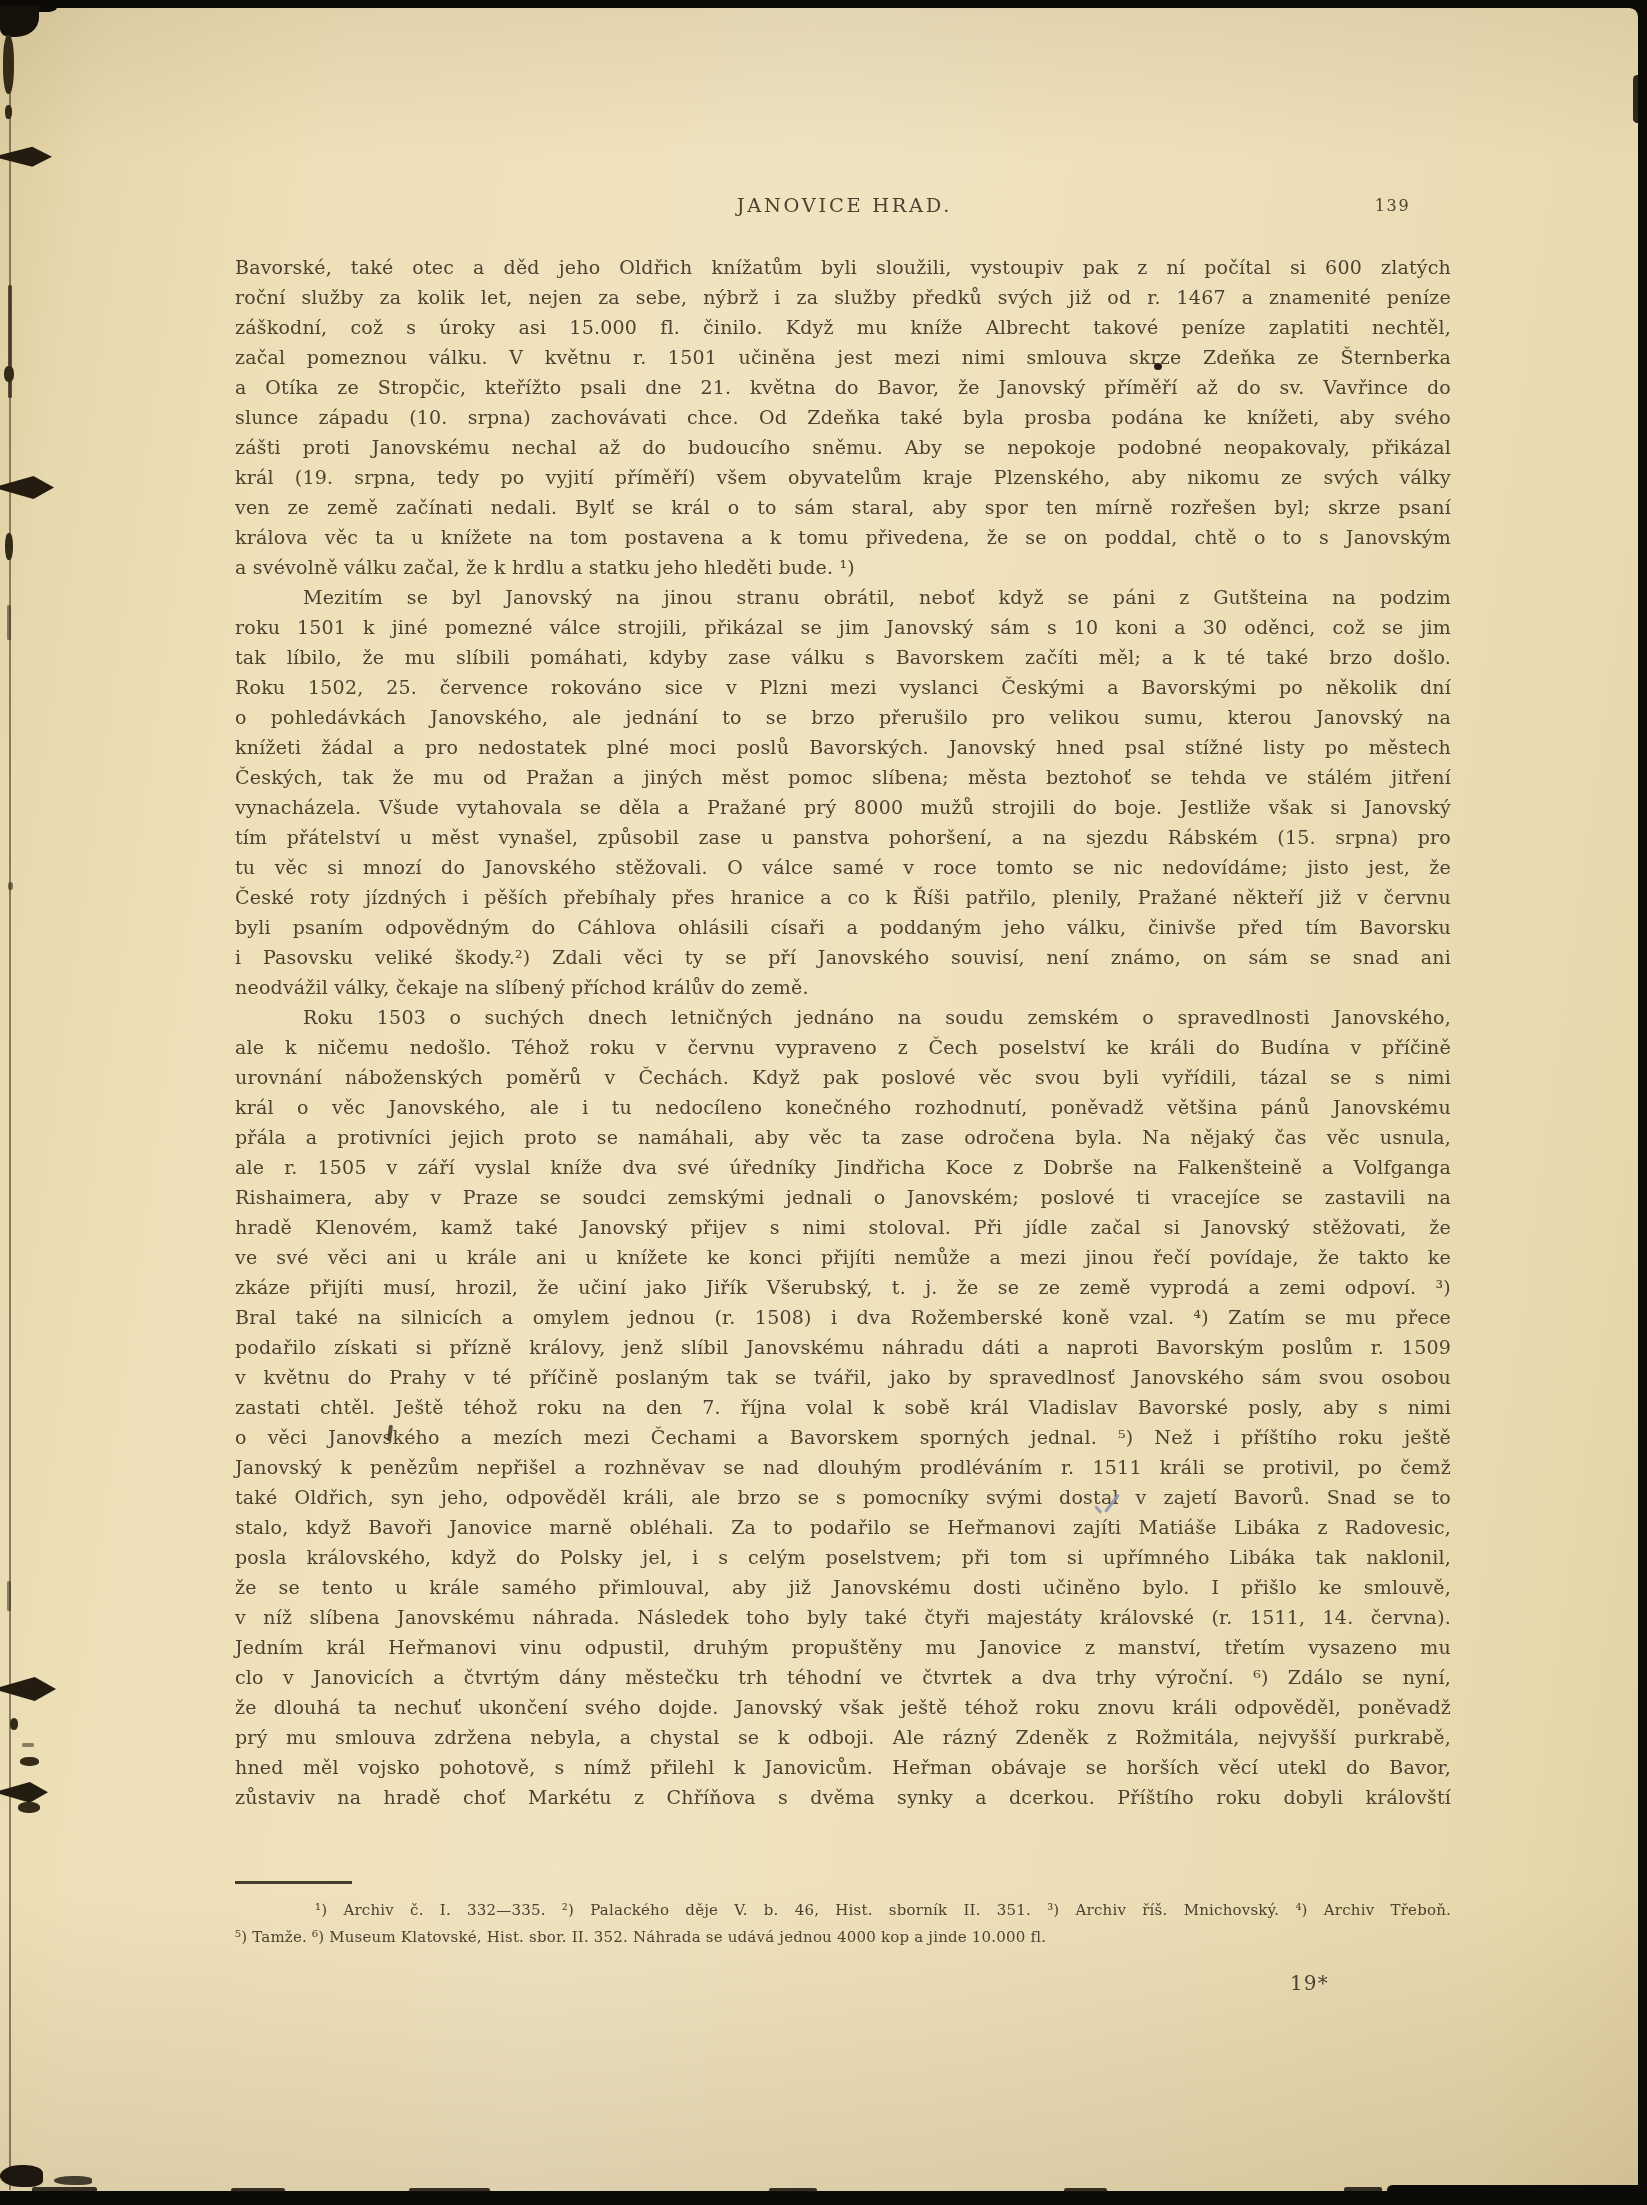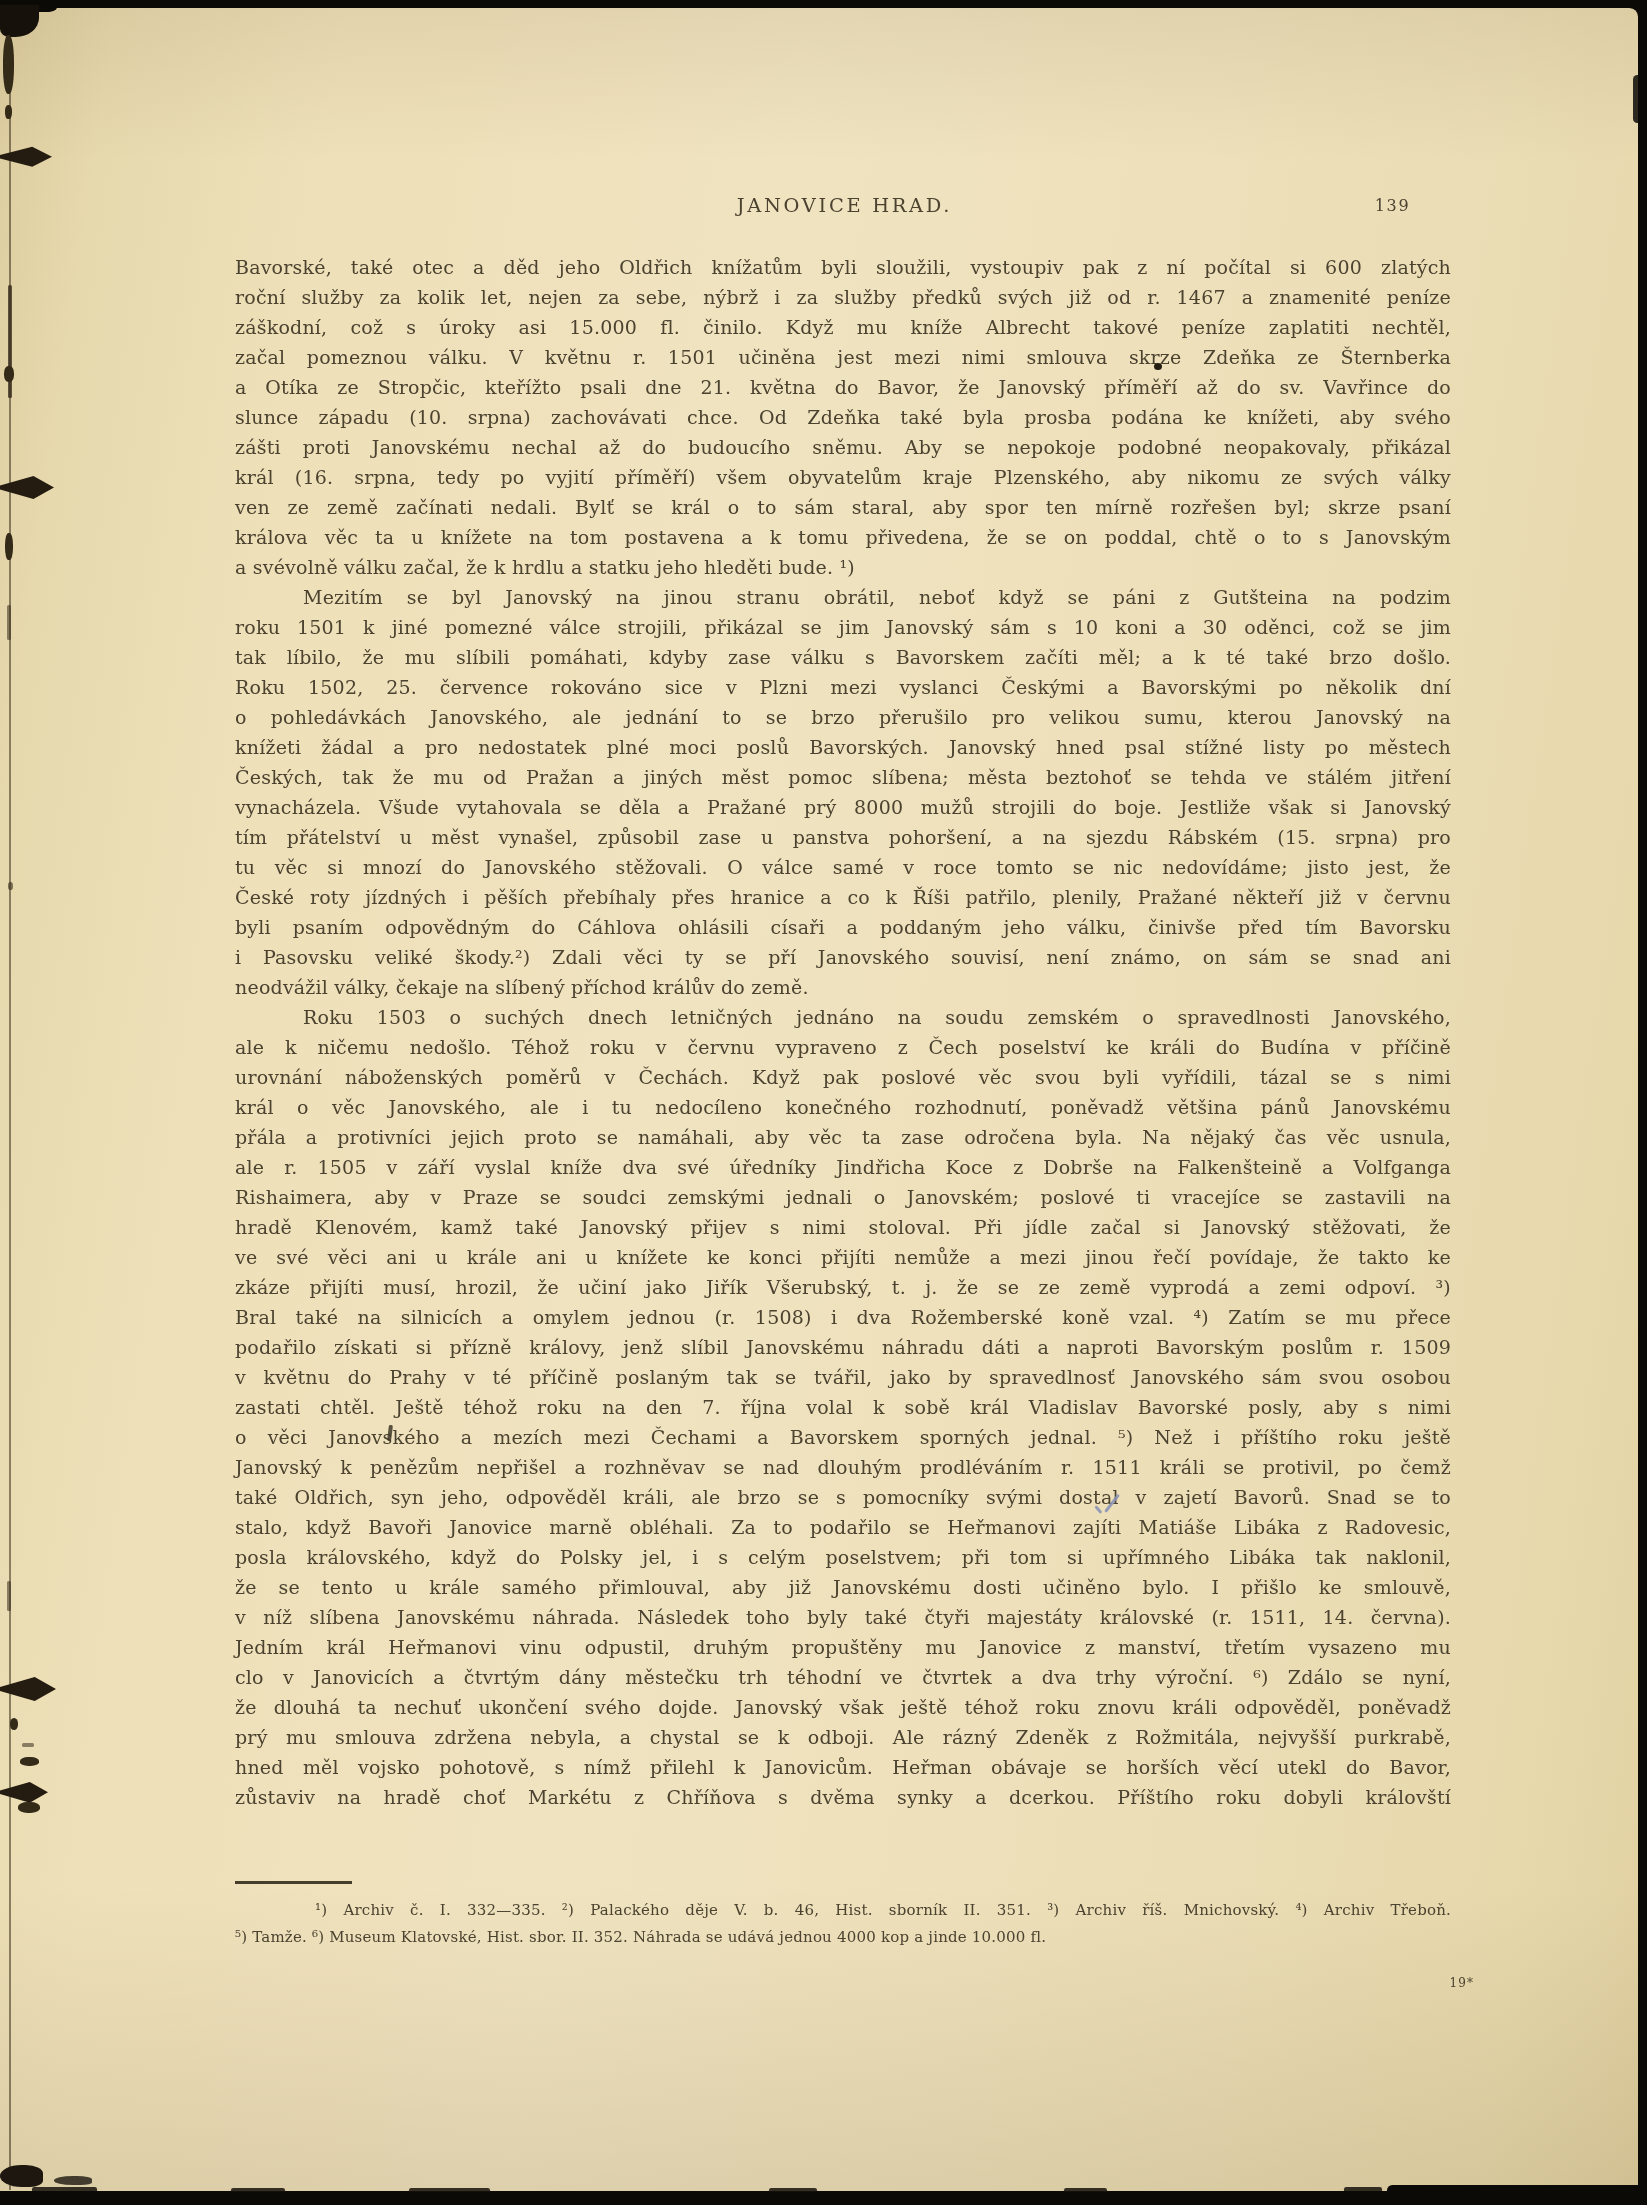--- a/index.html
+++ b/index.html
@@ -55,22 +55,22 @@
     text-align:justify;text-align-last:justify;white-space:normal;overflow:visible;
   }
   .ln.endp{text-align-last:left;}
   .ln.ind{text-indent:68px;}
   .footrule{position:absolute;left:235px;top:1881px;width:117px;height:2.7px;background:#463d2b;}
   .footnotes{position:absolute;left:235px;top:1897px;width:1216px;color:var(--ink);}
   .fn{height:27px;line-height:27px;font-size:15px;letter-spacing:0.2px;}
   .fn.f1{text-align:justify;text-align-last:justify;text-indent:80px;}
   .fn.f2{text-align:left;}
   .signature{
-    position:absolute;left:1366px;top:1970px;width:108px;height:26px;
-    text-align:right;font-size:12px;color:var(--ink);line-height:26px;letter-spacing:1.1px;
+    position:absolute;left:1290px;top:1970px;width:108px;height:26px;
+    text-align:left;font-size:20px;color:var(--ink);line-height:26px;letter-spacing:1.1px;
   }
   
   .ink-dot{position:absolute;left:1154px;top:363px;width:8px;height:7px;background:#241d12;border-radius:50%;}
   .pen-tick{position:absolute;left:388px;top:1425px;width:3.8px;height:16px;background:rgba(63,56,40,.85);border-radius:1.6px;transform:rotate(7deg);}
   .check{position:absolute;left:1091px;top:1488px;width:38px;height:32px;}
   .check .s1{position:absolute;left:9.7px;top:14px;width:21.5px;height:2.7px;background:var(--pen-annotation);transform:rotate(-52deg);border-radius:1.6px;opacity:.85;}
   .check .s2{position:absolute;left:3.2px;top:20.4px;width:8.6px;height:2.7px;background:var(--pen-annotation);transform:rotate(48deg);border-radius:1.6px;opacity:.85;}
   .smudge{position:absolute;background:#1d1710;border-radius:50% 40% 30% 50%;}
 </style>
 </head>
@@ -118,21 +118,21 @@
   <div class="page-number">139</div>
 
   <div class="bodyblock">
     <div class="ln">Bavorské, také otec a děd jeho Oldřich knížatům byli sloužili, vystoupiv pak z ní počítal si 600 zlatých</div>
     <div class="ln">roční služby za kolik let, nejen za sebe, nýbrž i za služby předků svých již od r. 1467 a znamenité peníze</div>
     <div class="ln">záškodní, což s úroky asi 15.000 fl. činilo. Když mu kníže Albrecht takové peníze zaplatiti nechtěl,</div>
     <div class="ln">začal pomeznou válku. V květnu r. 1501 učiněna jest mezi nimi smlouva skrze Zdeňka ze Šternberka</div>
     <div class="ln">a Otíka ze Stropčic, kteřížto psali dne 21. května do Bavor, že Janovský příměří až do sv. Vavřince do</div>
     <div class="ln">slunce západu (10. srpna) zachovávati chce. Od Zdeňka také byla prosba podána ke knížeti, aby svého</div>
     <div class="ln">zášti proti Janovskému nechal až do budoucího sněmu. Aby se nepokoje podobné neopakovaly, přikázal</div>
-    <div class="ln">král (16. srpna, tedy po vyjití příměří) všem obyvatelům kraje Plzenského, aby nikomu ze svých války</div>
+    <div class="ln">král (19. srpna, tedy po vyjití příměří) všem obyvatelům kraje Plzenského, aby nikomu ze svých války</div>
     <div class="ln">ven ze země začínati nedali. Bylť se král o to sám staral, aby spor ten mírně rozřešen byl; skrze psaní</div>
     <div class="ln">králova věc ta u knížete na tom postavena a k tomu přivedena, že se on poddal, chtě o to s Janovským</div>
     <div class="ln endp">a svévolně válku začal, že k hrdlu a statku jeho hleděti bude. ¹)</div>
     <div class="ln ind">Mezitím se byl Janovský na jinou stranu obrátil, neboť když se páni z Gutšteina na podzim</div>
     <div class="ln">roku 1501 k jiné pomezné válce strojili, přikázal se jim Janovský sám s 10 koni a 30 oděnci, což se jim</div>
     <div class="ln">tak líbilo, že mu slíbili pomáhati, kdyby zase válku s Bavorskem začíti měl; a k té také brzo došlo.</div>
     <div class="ln">Roku 1502, 25. července rokováno sice v Plzni mezi vyslanci Českými a Bavorskými po několik dní</div>
     <div class="ln">o pohledávkách Janovského, ale jednání to se brzo přerušilo pro velikou sumu, kterou Janovský na</div>
     <div class="ln">knížeti žádal a pro nedostatek plné moci poslů Bavorských. Janovský hned psal stížné listy po městech</div>
     <div class="ln">Českých, tak že mu od Pražan a jiných měst pomoc slíbena; města beztohoť se tehda ve stálém jitření</div>

